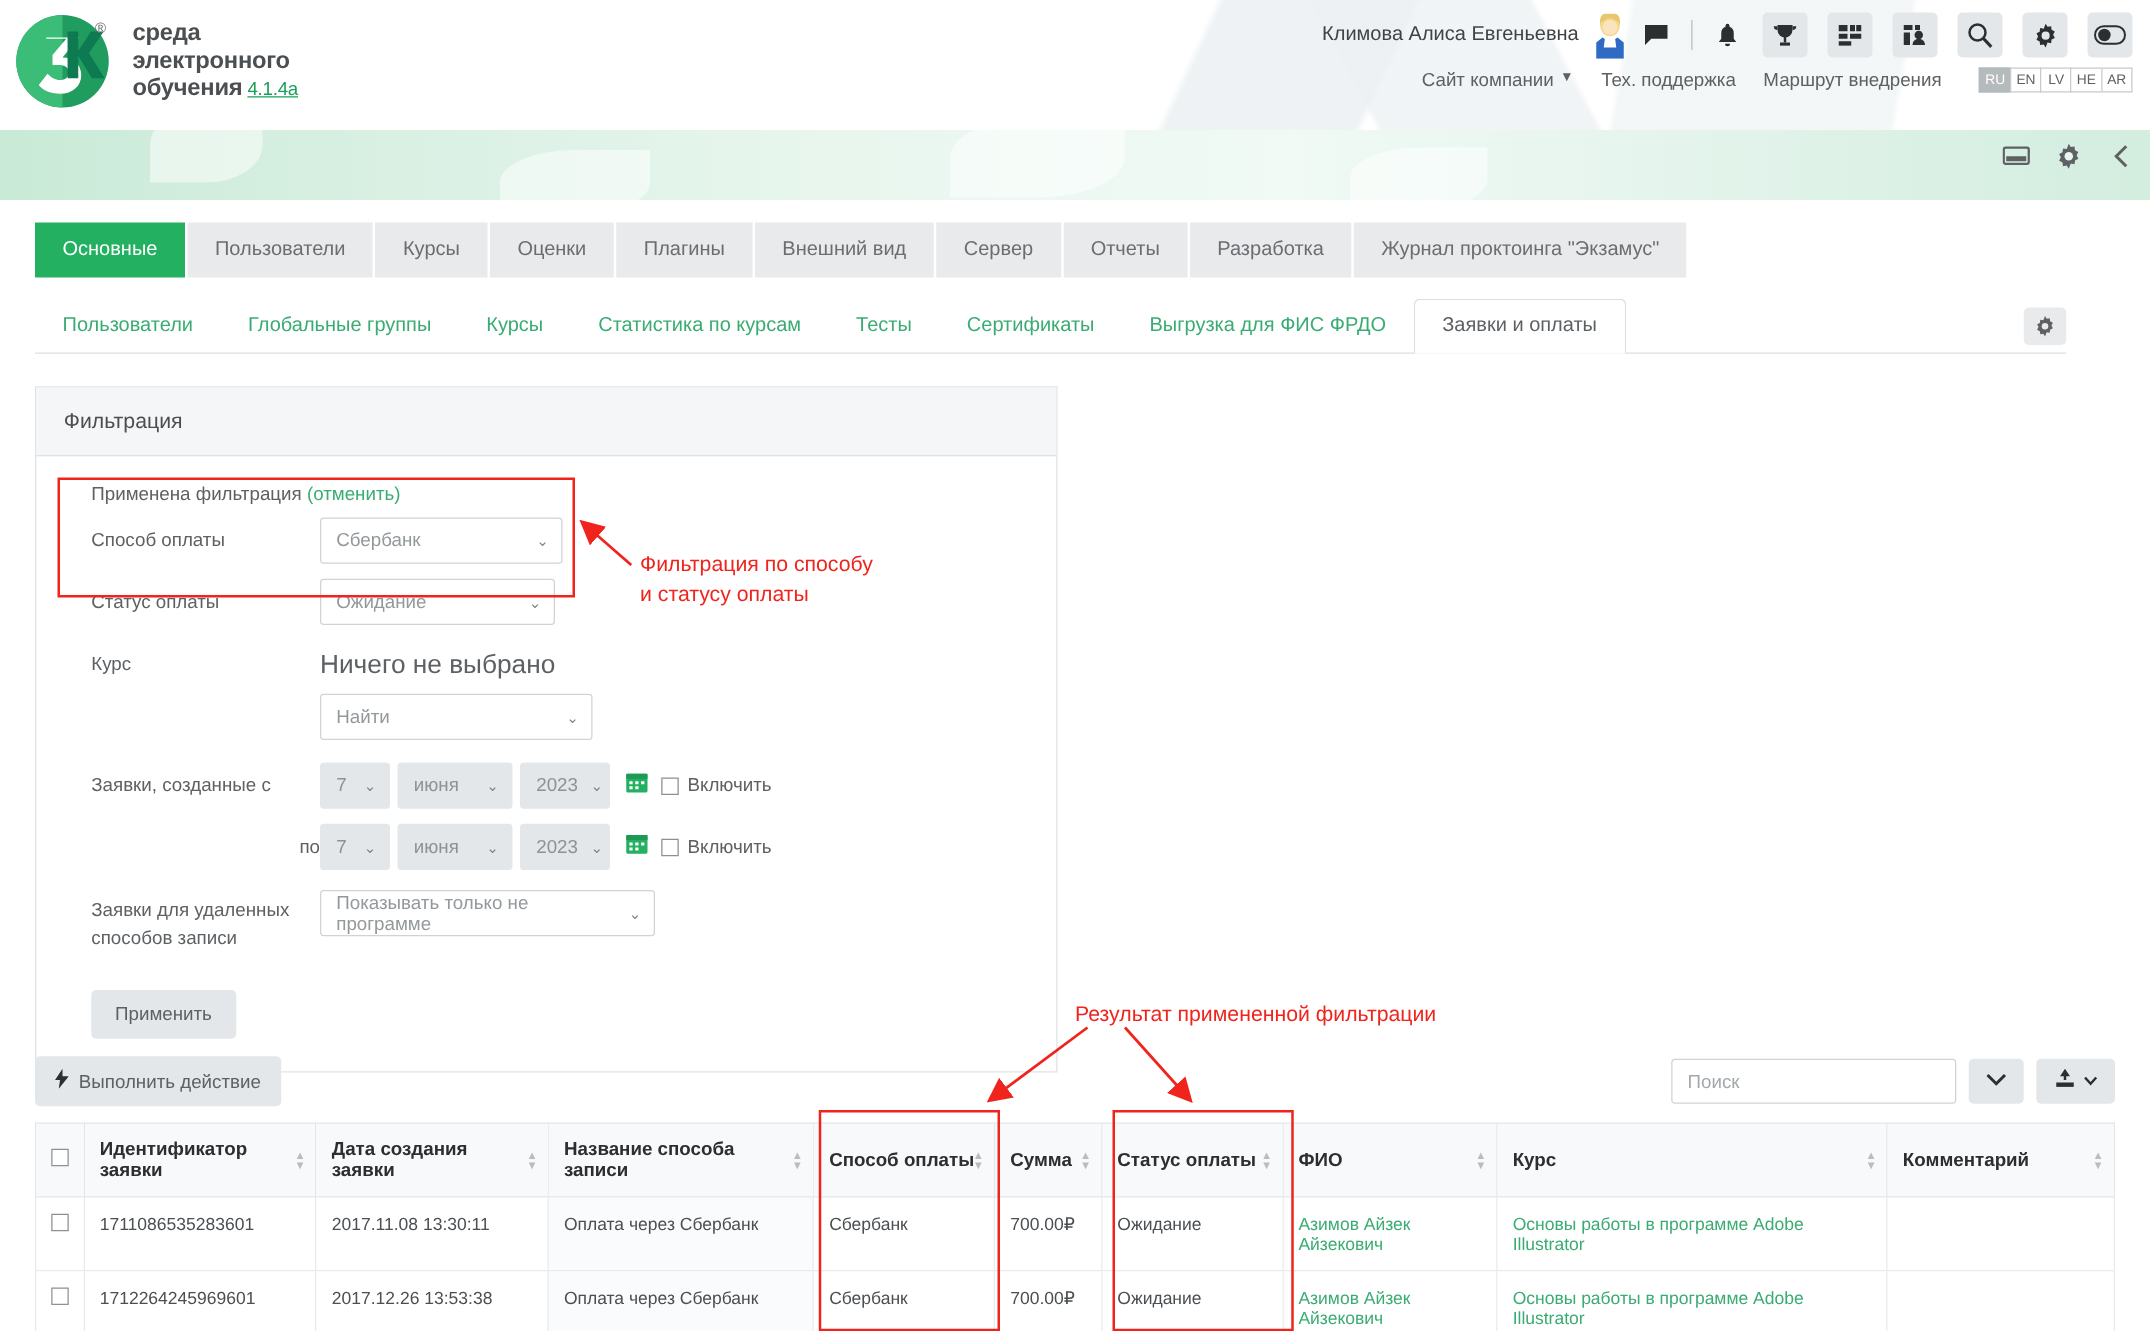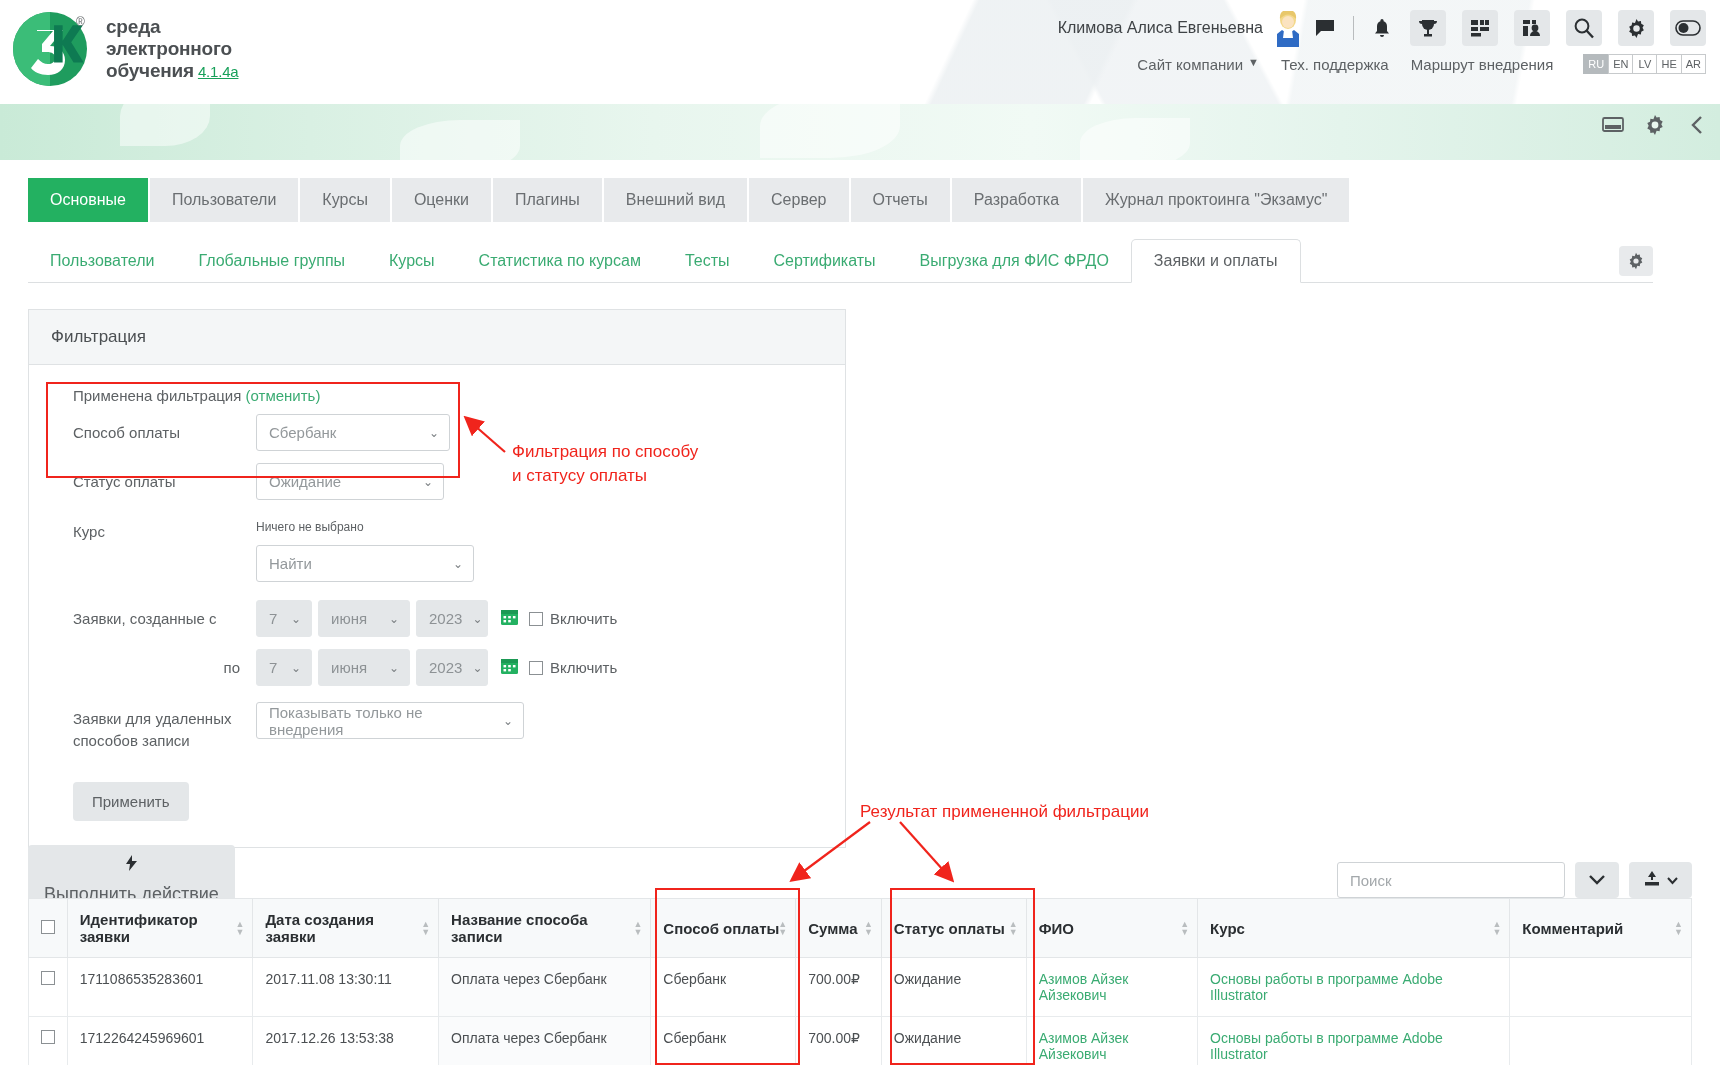--- a/index.html
+++ b/index.html
@@ -126,21 +126,21 @@
   }
   .filter-head {
     background: #f4f6f7; border-bottom: 1px solid #dfe2e4;
     padding: 17px 22px; font-size: 17px; color: #4b4f52;
   }
   .filter-body { padding: 22px 22px 26px 22px; position: relative; }
   .filter-applied { font-size: 15px; color: #5d6164; margin: 0 0 10px 22px; }
   .filter-applied a { color: #3aab72; text-decoration: none; cursor: pointer; }
   .frow { display: flex; align-items: center; margin-bottom: 8px; }
   .flabel { width: 205px; font-size: 15px; color: #5d6164; padding-left: 22px; }
-  .ftext { font-size: 12px; color: #5d6164; }
+  .ftext { font-size: 21px; color: #5d6164; }
   .sel {
     height: 37px; border: 1px solid #cfd3d6; background: #ffffff; border-radius: 3px;
     display: flex; align-items: center; justify-content: space-between;
     padding: 0 10px 0 12px; font-size: 15px; color: #93989b; cursor: pointer;
   }
   .sel.grey { background: #e4e7e9; border-color: #e4e7e9; color: #8d9295; }
   .chev { color: #7d8285; font-size: 12px; margin-left: 10px; }
   .cal-ico { margin: 0 10px 0 12px; color: #23b161; font-size: 19px; }
   .cbox {
     width: 14px; height: 14px; border: 1px solid #8b9093; background:#fff;
@@ -162,22 +162,22 @@
   }
   .annot-svg { position: absolute; left:0; top:0; width: 1720px; height: 1065px; pointer-events: none; }
 
   
   .actionbar {
     position: absolute; left: 28px; top: 845px; width: 1664px;
     display: flex; align-items: center; justify-content: space-between;
   }
   .btn-action {
     background: #e4e7e9; border: none; border-radius: 4px;
-    padding: 10px 16px; font-size: 18px; color: #5d6164; cursor: pointer;
-    display: flex; align-items: center; gap: 8px; font-family: inherit; flex-direction: column;
+    padding: 10px 16px; font-size: 15px; color: #5d6164; cursor: pointer;
+    display: flex; align-items: center; gap: 8px; font-family: inherit;
   }
   .search-group { display: flex; align-items: center; gap: 10px; }
   .search-input {
     width: 228px; height: 36px; border: 1px solid #cfd3d6; border-radius: 3px;
     padding: 0 12px; font-size: 15px; color: #5d6164; background: #fff;
     font-family: inherit;
   }
   .search-input::placeholder { color: #a3a8ab; }
   .sgbtn {
     background: #e4e7e9; border-radius: 4px; height: 36px;
@@ -447,21 +447,21 @@
               <rect x="12.9" y="9" width="2.6" height="2.4" fill="#fff"></rect>
               <rect x="3.5" y="13" width="2.6" height="2.4" fill="#fff"></rect>
               <rect x="8.2" y="13" width="2.6" height="2.4" fill="#fff"></rect>
             </svg>
         </span>
         <span class="cbox"></span>
         <span class="cblabel">Включить</span>
       </div>
 
       <div class="frow" style="margin-bottom:16px;">
-        <div class="flabel" style="text-align:right;padding-right:16px;">по</div>
+        <div class="flabel" style="text-align:right;padding-right:0;">по</div>
         <div class="sel grey" style="width:56px;">
           <span>7</span>
           <span class="chev">⌄</span>
         </div>
         <div class="sel grey" style="width:92px;margin-left:6px;">
           <span>июня</span>
           <span class="chev">⌄</span>
         </div>
         <div class="sel grey" style="width:72px;margin-left:6px;">
           <span>2023</span>
@@ -481,21 +481,21 @@
         <span class="cbox"></span>
         <span class="cblabel">Включить</span>
       </div>
 
       <div class="frow" style="align-items:flex-start;">
         <div class="flabel" style="line-height:22px;padding-top:6px;">
           <div>Заявки для удаленных</div>
           <div>способов записи</div>
         </div>
         <div class="sel" style="width:268px;">
-          <span>Показывать только не внедрения</span>
+          <span>Показывать только не программе</span>
           <span class="chev">⌄</span>
         </div>
       </div>
 
       <button class="btn-apply">Применить</button>
     </div>
   </div>
 
   <div class="actionbar">
     <button class="btn-action">

